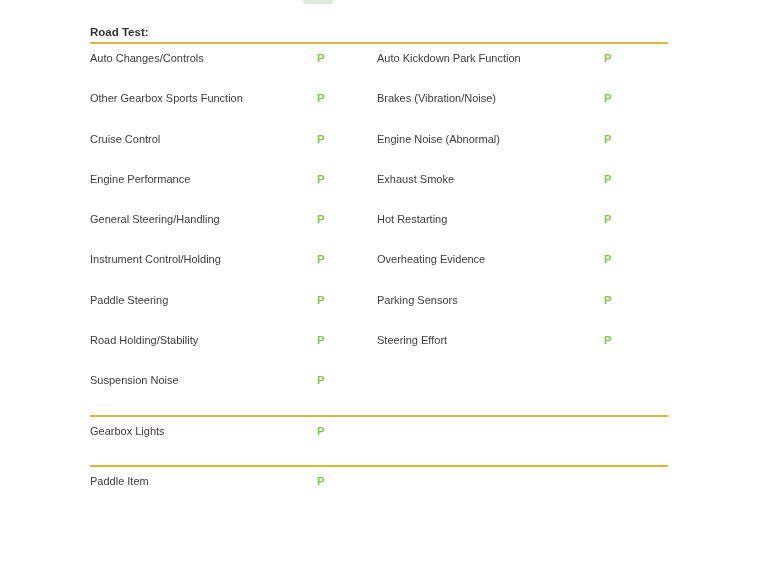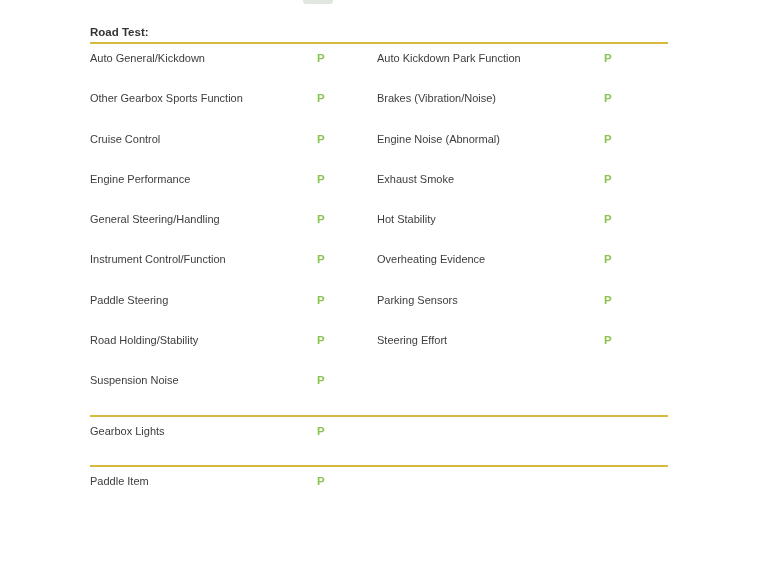--- a/index.html
+++ b/index.html
@@ -80,21 +80,21 @@
 <body>
 
 <div class="page">
   <div class="top-artifact"></div>
   <div class="sections" id="sections">
   <section class="section">
     <h2 class="section-title">Road Test:</h2>
     <div class="section-rule"></div>
     <div class="section-items">
   <div class="item">
-    <span class="item-label">Auto General/Kickdown</span>
+    <span class="item-label">Auto Changes/Controls</span>
     <span class="item-result">P</span>
   </div>
 
   <div class="item">
     <span class="item-label">Auto Kickdown Park Function</span>
     <span class="item-result">P</span>
   </div>
 
   <div class="item">
     <span class="item-label">Other Gearbox Sports Function</span>
@@ -125,26 +125,26 @@
     <span class="item-label">Exhaust Smoke</span>
     <span class="item-result">P</span>
   </div>
 
   <div class="item">
     <span class="item-label">General Steering/Handling</span>
     <span class="item-result">P</span>
   </div>
 
   <div class="item">
-    <span class="item-label">Hot Stability</span>
+    <span class="item-label">Hot Restarting</span>
     <span class="item-result">P</span>
   </div>
 
   <div class="item">
-    <span class="item-label">Instrument Control/Function</span>
+    <span class="item-label">Instrument Control/Holding</span>
     <span class="item-result">P</span>
   </div>
 
   <div class="item">
     <span class="item-label">Overheating Evidence</span>
     <span class="item-result">P</span>
   </div>
 
   <div class="item">
     <span class="item-label">Paddle Steering</span>

